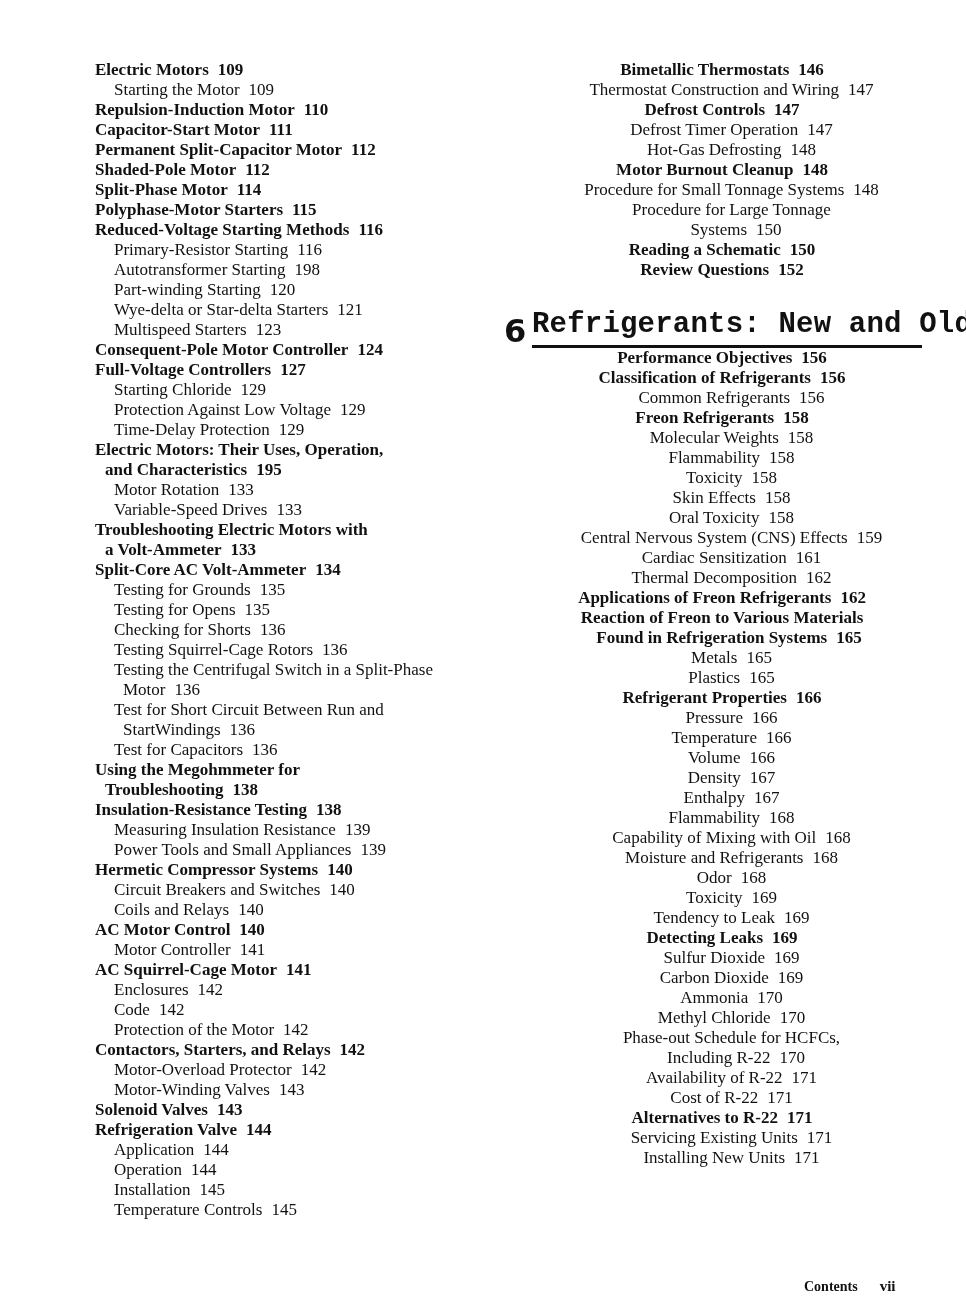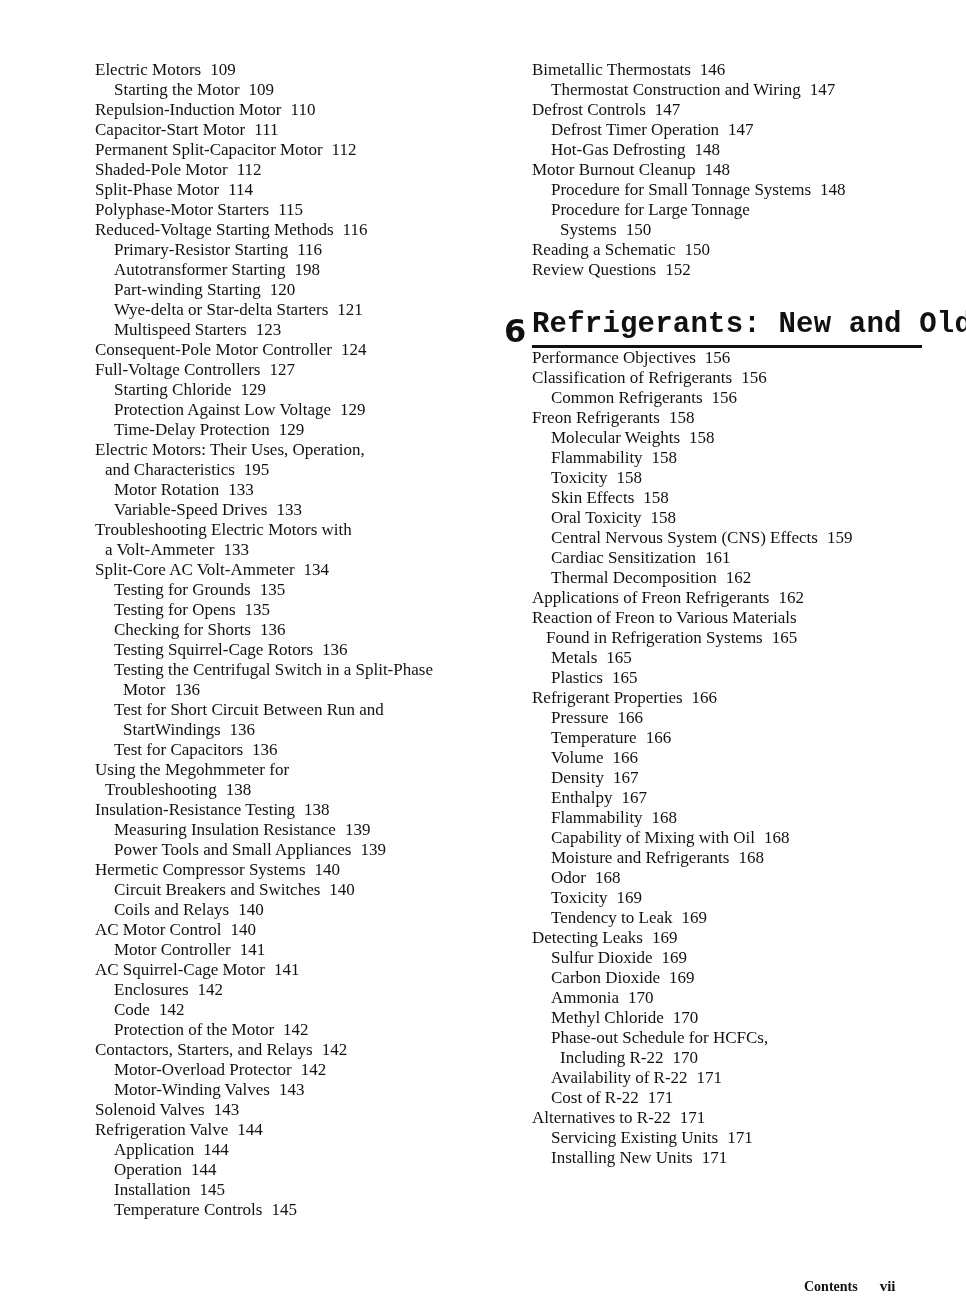--- a/index.html
+++ b/index.html
@@ -1,21 +1,21 @@
 <!DOCTYPE html>
 <html><head>
 <meta charset="utf-8">
 <style>
   html, body { margin:0; padding:0; background:#ffffff; }
   body { width:966px; height:1310px; position:relative; overflow:hidden; color:#111; font-family:"Liberation Serif","DejaVu Serif",serif; }
   .col { position:absolute; top:60px; }
   .col-left { left:95px; width:390px; }
-  .col-right { left:532px; width:380px; }
+  .col-right { left:532px; width:380px;text-align:center; }
   .entry { font-size:17px; line-height:20px; white-space:nowrap; }
-  .entry.main { font-weight:normal; }
+  .entry.main { font-weight:bold; }
   .entry.sub { padding-left:19px; }
   .entry .cont { display:block; }
   .entry.main .cont { padding-left:10px; }
   .entry.main.deep .cont { padding-left:14px; }
   .entry.sub .cont { padding-left:9px; }
   .pg { margin-left:9px; }
   .chapter { position:relative; margin-top:30px; margin-bottom:4px; height:34px; }
   .chapter-num { position:absolute; left:-28px; top:4px; font-family:"DejaVu Sans","Liberation Sans",sans-serif; font-weight:bold; font-size:32px; line-height:34px; letter-spacing:-1px; }
   .chapter-title { font-family:Liberation Mono, monospace; font-weight:bold; font-size:29px; line-height:30px; letter-spacing:0.2px; white-space:nowrap; }
   .chapter-rule { position:absolute; left:0; right:-10px; bottom:-4px; height:3px; background:#111; }

